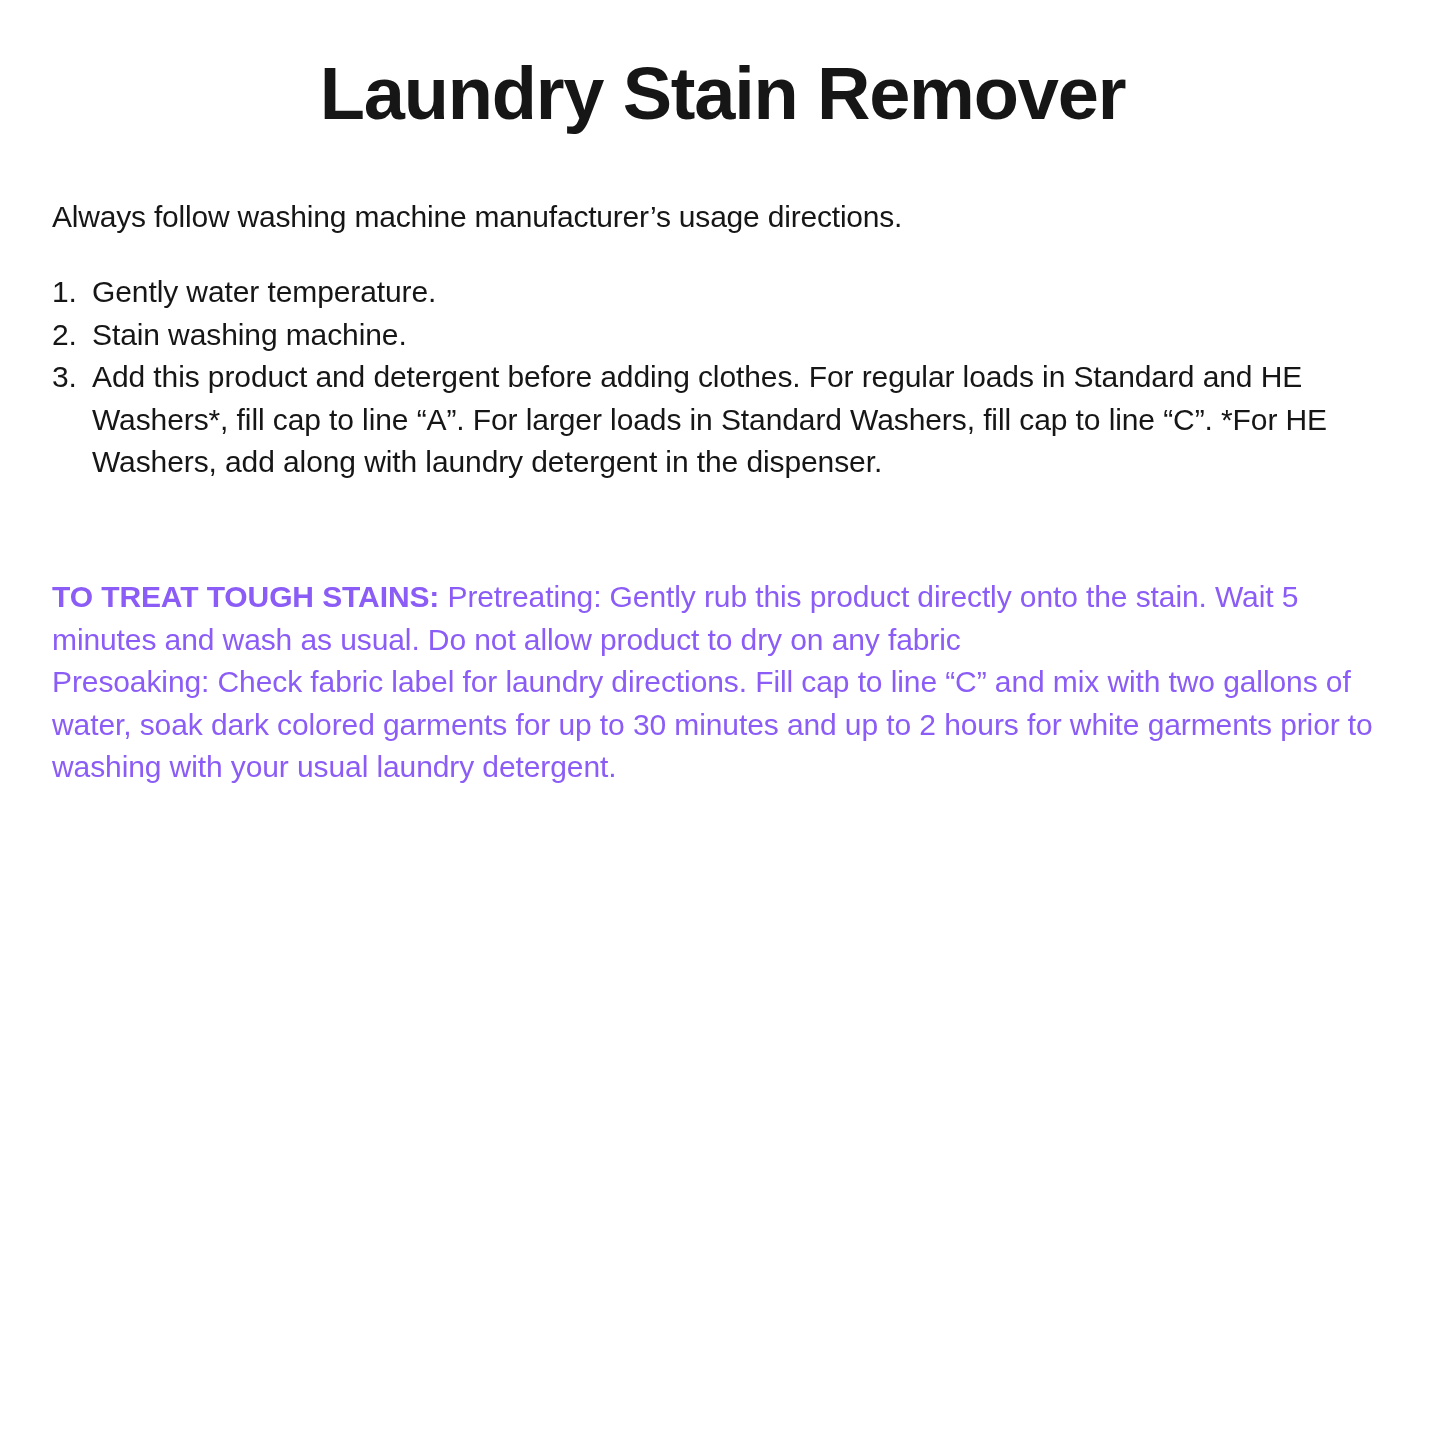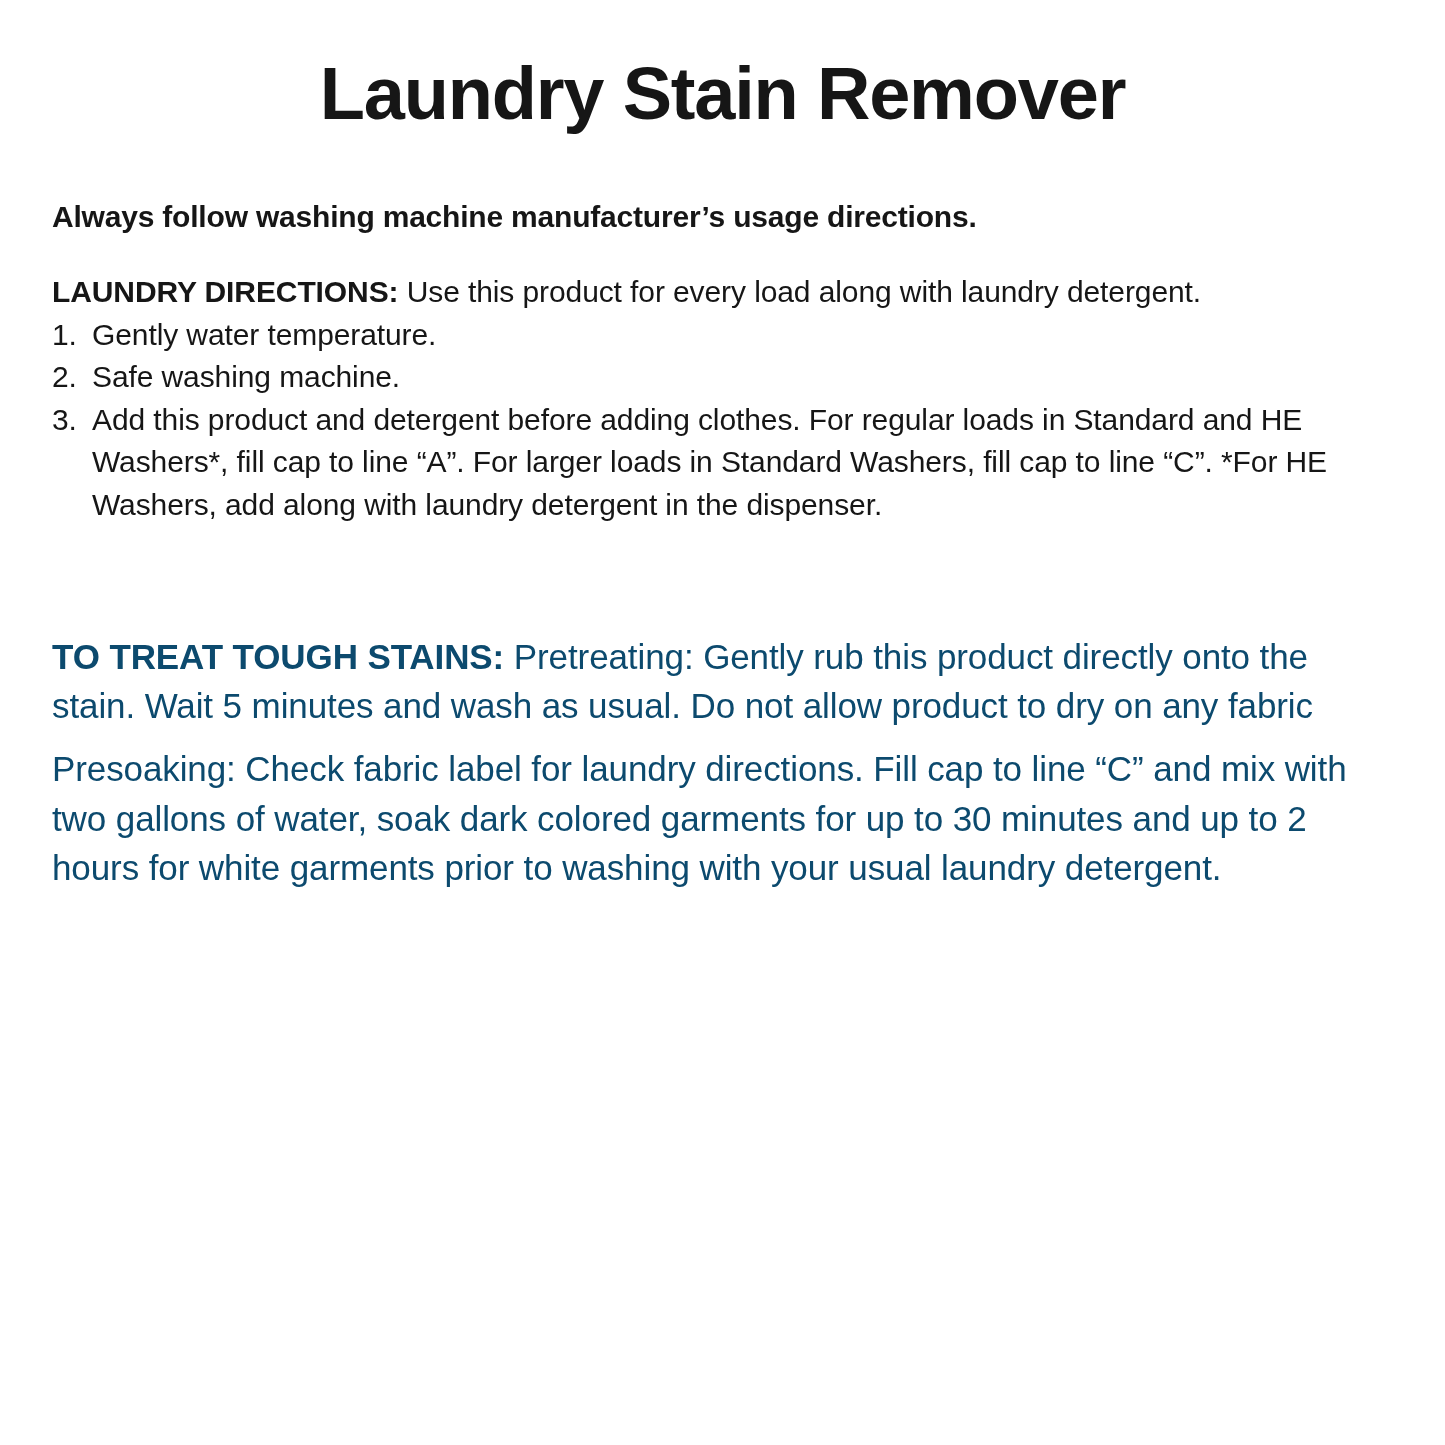--- a/index.html
+++ b/index.html
@@ -30,21 +30,21 @@
     color: #161616;
     white-space: nowrap;
   }
 
   .body-block {
     padding: 0 52px 0 52px;
     margin-top: 62px;
   }
 
   .lead {
-    font-weight: bold;
+    font-weight: normal;
     font-size: 30px;
     line-height: 1.25;
     color: #161616;
     margin-bottom: 36px;
     letter-spacing: -0.2px;
   }
 
   .section {
     font-size: 30px;
     line-height: 1.42;
@@ -72,53 +72,49 @@
   }
   .step .txt {
     flex: 1 1 auto;
   }
 
   .gap-big {
     height: 92px;
   }
 
   .para {
-    font-size: 35px;
+    font-size: 30px;
     line-height: 1.42;
     letter-spacing: -0.1px;
-    color: #0c4a6e;
-    margin-top: 13px;
+    color: #8b5cf6;
   }
 </style>
 </head>
 <body>
 
 <div class="page">
 
   <div class="title-block">
     <div class="title-line">Laundry Stain Remover</div>
   </div>
 
   <div class="body-block">
 
     <div class="lead">Always follow washing machine manufacturer’s usage directions.</div>
 
     <div class="section">
-      <div>
-        <span class="hdr">LAUNDRY DIRECTIONS:</span><span> Use this product for every load along with laundry detergent.</span>
-      </div>
 
       <div class="steps">
         <div class="step">
           <span class="num">1.</span>
           <span class="txt">Gently water temperature.</span>
         </div>
         <div class="step">
           <span class="num">2.</span>
-          <span class="txt">Safe washing machine.</span>
+          <span class="txt">Stain washing machine.</span>
         </div>
         <div class="step">
           <span class="num">3.</span>
           <span class="txt">Add this product and detergent before adding clothes. For regular loads in Standard and HE Washers*, fill cap to line “A”. For larger loads in Standard Washers, fill cap to line “C”. *For HE Washers, add along with laundry detergent in the dispenser.</span>
         </div>
       </div>
     </div>
 
     <div class="gap-big"></div>
 

